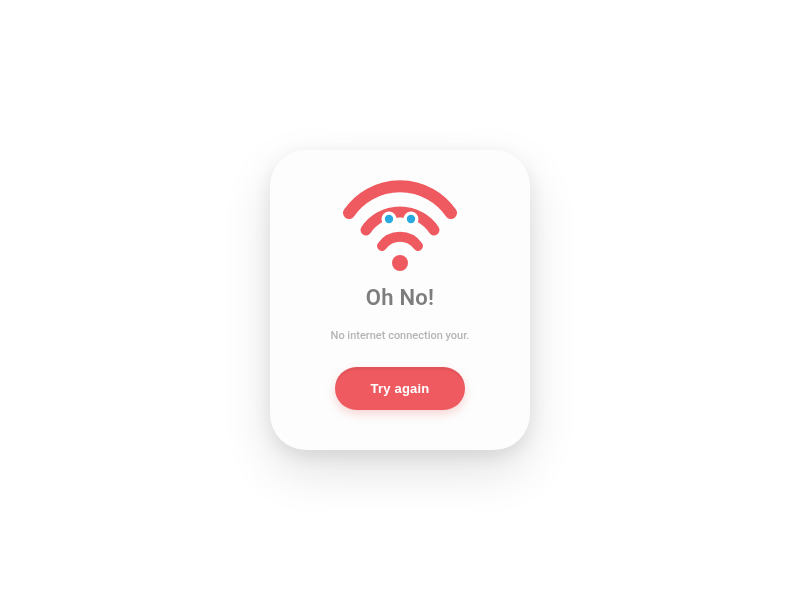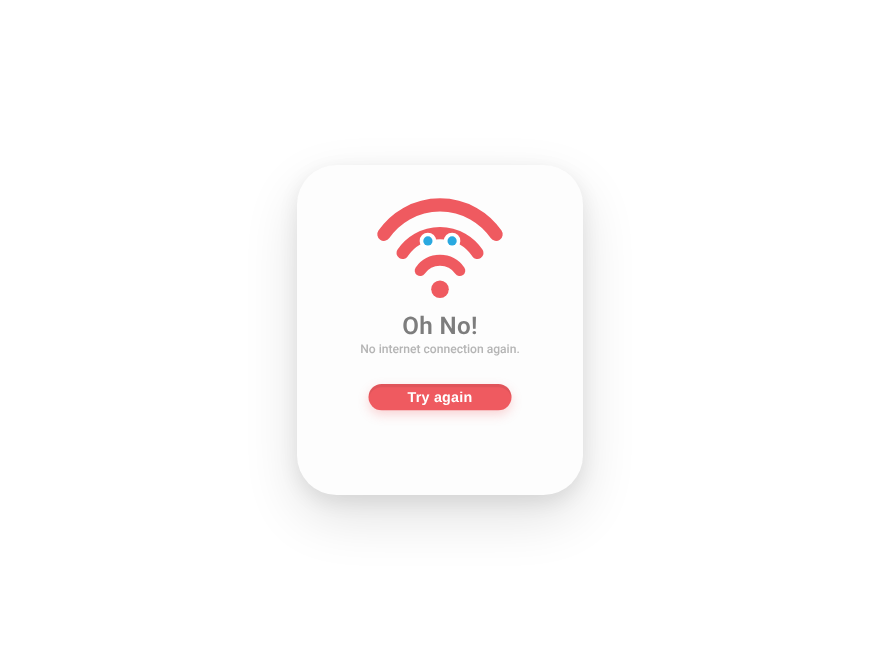--- a/index.html
+++ b/index.html
@@ -33,37 +33,37 @@
       height: 95px;
       display: flex;
       align-items: center;
       justify-content: center;
       margin-bottom: 10px;
     }
     .title {
       font-size: 22px;
       font-weight: 600;
       color: #7d7d7d;
-      margin-bottom: 0;
+      margin-bottom: 18px;
       letter-spacing: 0.3px;
     }
     .desc {
       font-size: 11px;
       color: #b5b5b5;
       text-align: center;
       line-height: 1.5;
       margin-bottom: 22px;
       font-weight: 500;
     }
     .btn {
       background: #ef5a60;
       color: #ffffff;
       border: none;
       border-radius: 22px;
-      height: 24px;
+      height: 43px;
       width: 130px;
       font-size: 13px;
       font-weight: 600;
       cursor: pointer;
       box-shadow: 0 3px 0 rgba(0,0,0,0.06) inset, 0 4px 10px rgba(239,90,96,0.25);
       display: flex;
       align-items: center;
       justify-content: center;
       letter-spacing: 0.2px;
     }
@@ -88,18 +88,18 @@
       <circle cx="49" cy="39" r="4.2" fill="#2aa9e0"></circle>
 
       <circle cx="71" cy="39" r="7.5" fill="#ffffff"></circle>
       <circle cx="71" cy="39" r="4.2" fill="#2aa9e0"></circle>
     </svg>
   </div>
 
   <h2 class="title">Oh No!</h2>
 
   <p class="desc">
-    <span>No internet connection again.</span><br>
+    <span>No internet connection your.</span><br>
   </p>
 
   <button class="btn">Try again</button>
 
 </div>
 
 </body></html>

